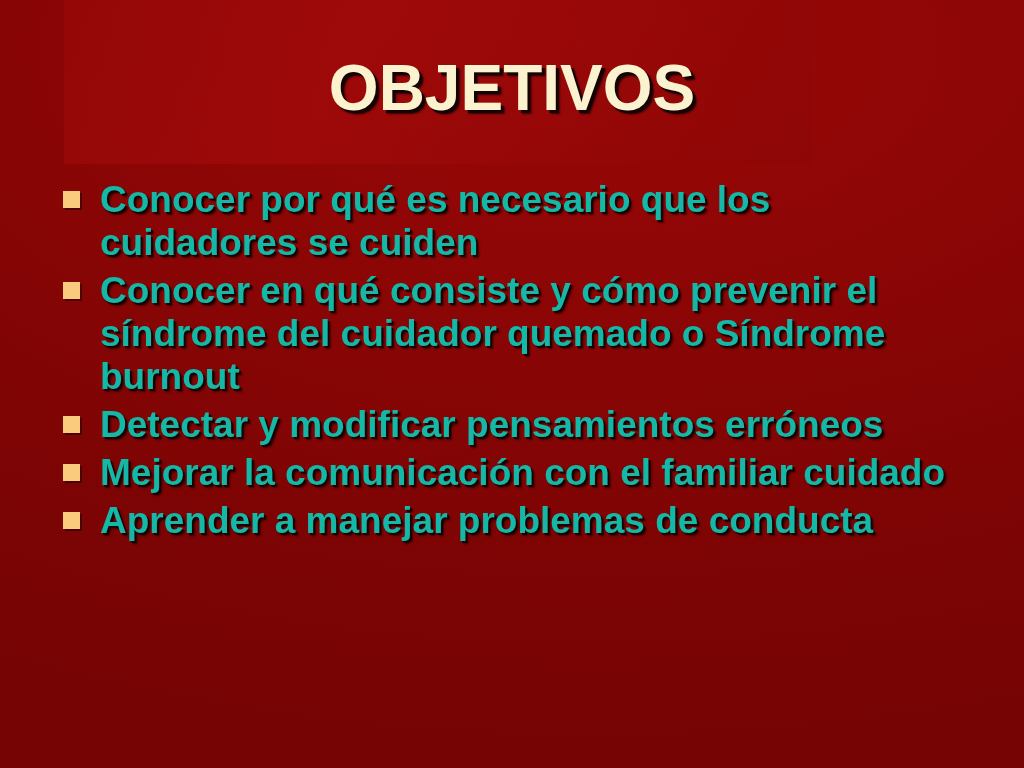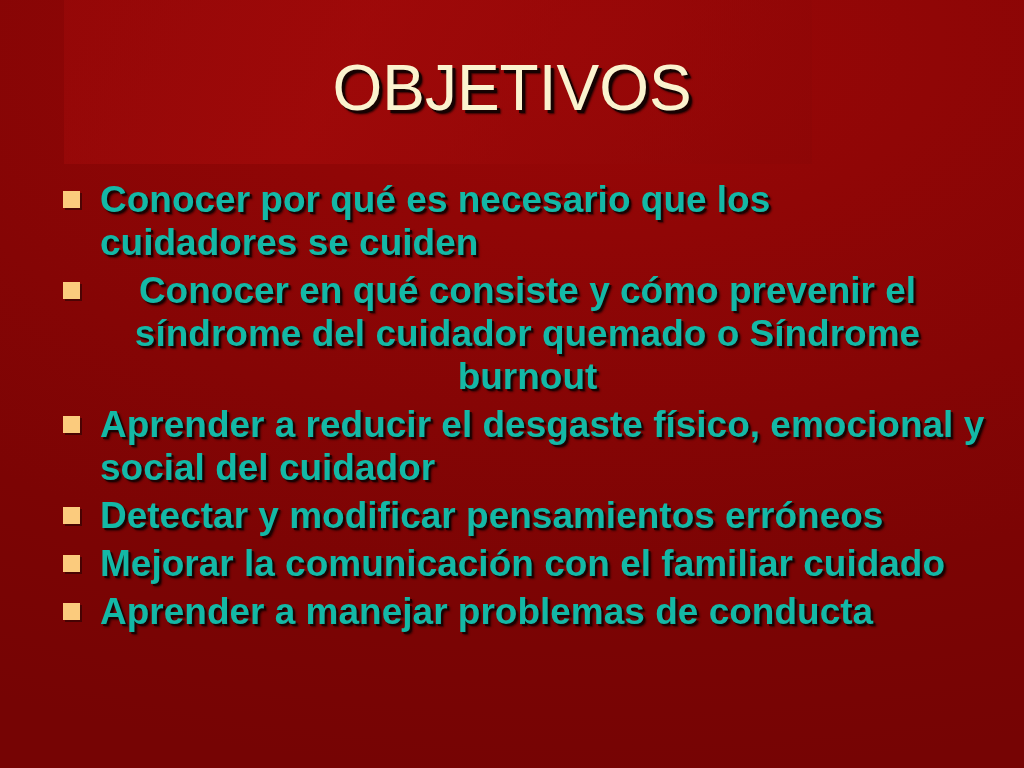--- a/index.html
+++ b/index.html
@@ -50,21 +50,21 @@
 
   
   .title {
     position: absolute;
     left: 0;
     top: 52px;
     width: 1024px;
     text-align: center;
     font-size: 64px;
     line-height: 72px;
-    font-weight: 400;
+    font-weight: 700;
     letter-spacing: 0px;
     color: #fbf3cf;
     text-shadow:
       3px 3px 0 rgba(20, 2, 2, 0.92),
       4px 4px 2px rgba(10, 0, 0, 0.70);
     white-space: nowrap;
   }
 
   
   .body {
@@ -115,30 +115,26 @@
 
   <div class="title">OBJETIVOS</div>
 
   <div class="body">
 
     <div class="bullet-row" style="width:720px;">
       <span class="bullet-marker"></span>
       <span class="bullet-text">Conocer por qué es necesario que los cuidadores se cuiden</span>
     </div>
 
-    <div class="bullet-row" style="width:855px;text-align:center;">
+    <div class="bullet-row" style="width:855px;">
       <span class="bullet-marker"></span>
       <span class="bullet-text">Conocer en qué consiste y cómo prevenir el síndrome del cuidador quemado o Síndrome burnout</span>
     </div>
 
 
-    <div class="bullet-row" style="width:910px;">
-      <span class="bullet-marker"></span>
-      <span class="bullet-text">Aprender a reducir el desgaste físico, emocional y social del cuidador</span>
-    </div>
 
     <div class="bullet-row" style="width:930px;">
       <span class="bullet-marker"></span>
       <span class="bullet-text">Detectar y modificar pensamientos erróneos</span>
     </div>
 
     <div class="bullet-row" style="width:930px;">
       <span class="bullet-marker"></span>
       <span class="bullet-text">Mejorar la comunicación con el familiar cuidado</span>
     </div>

